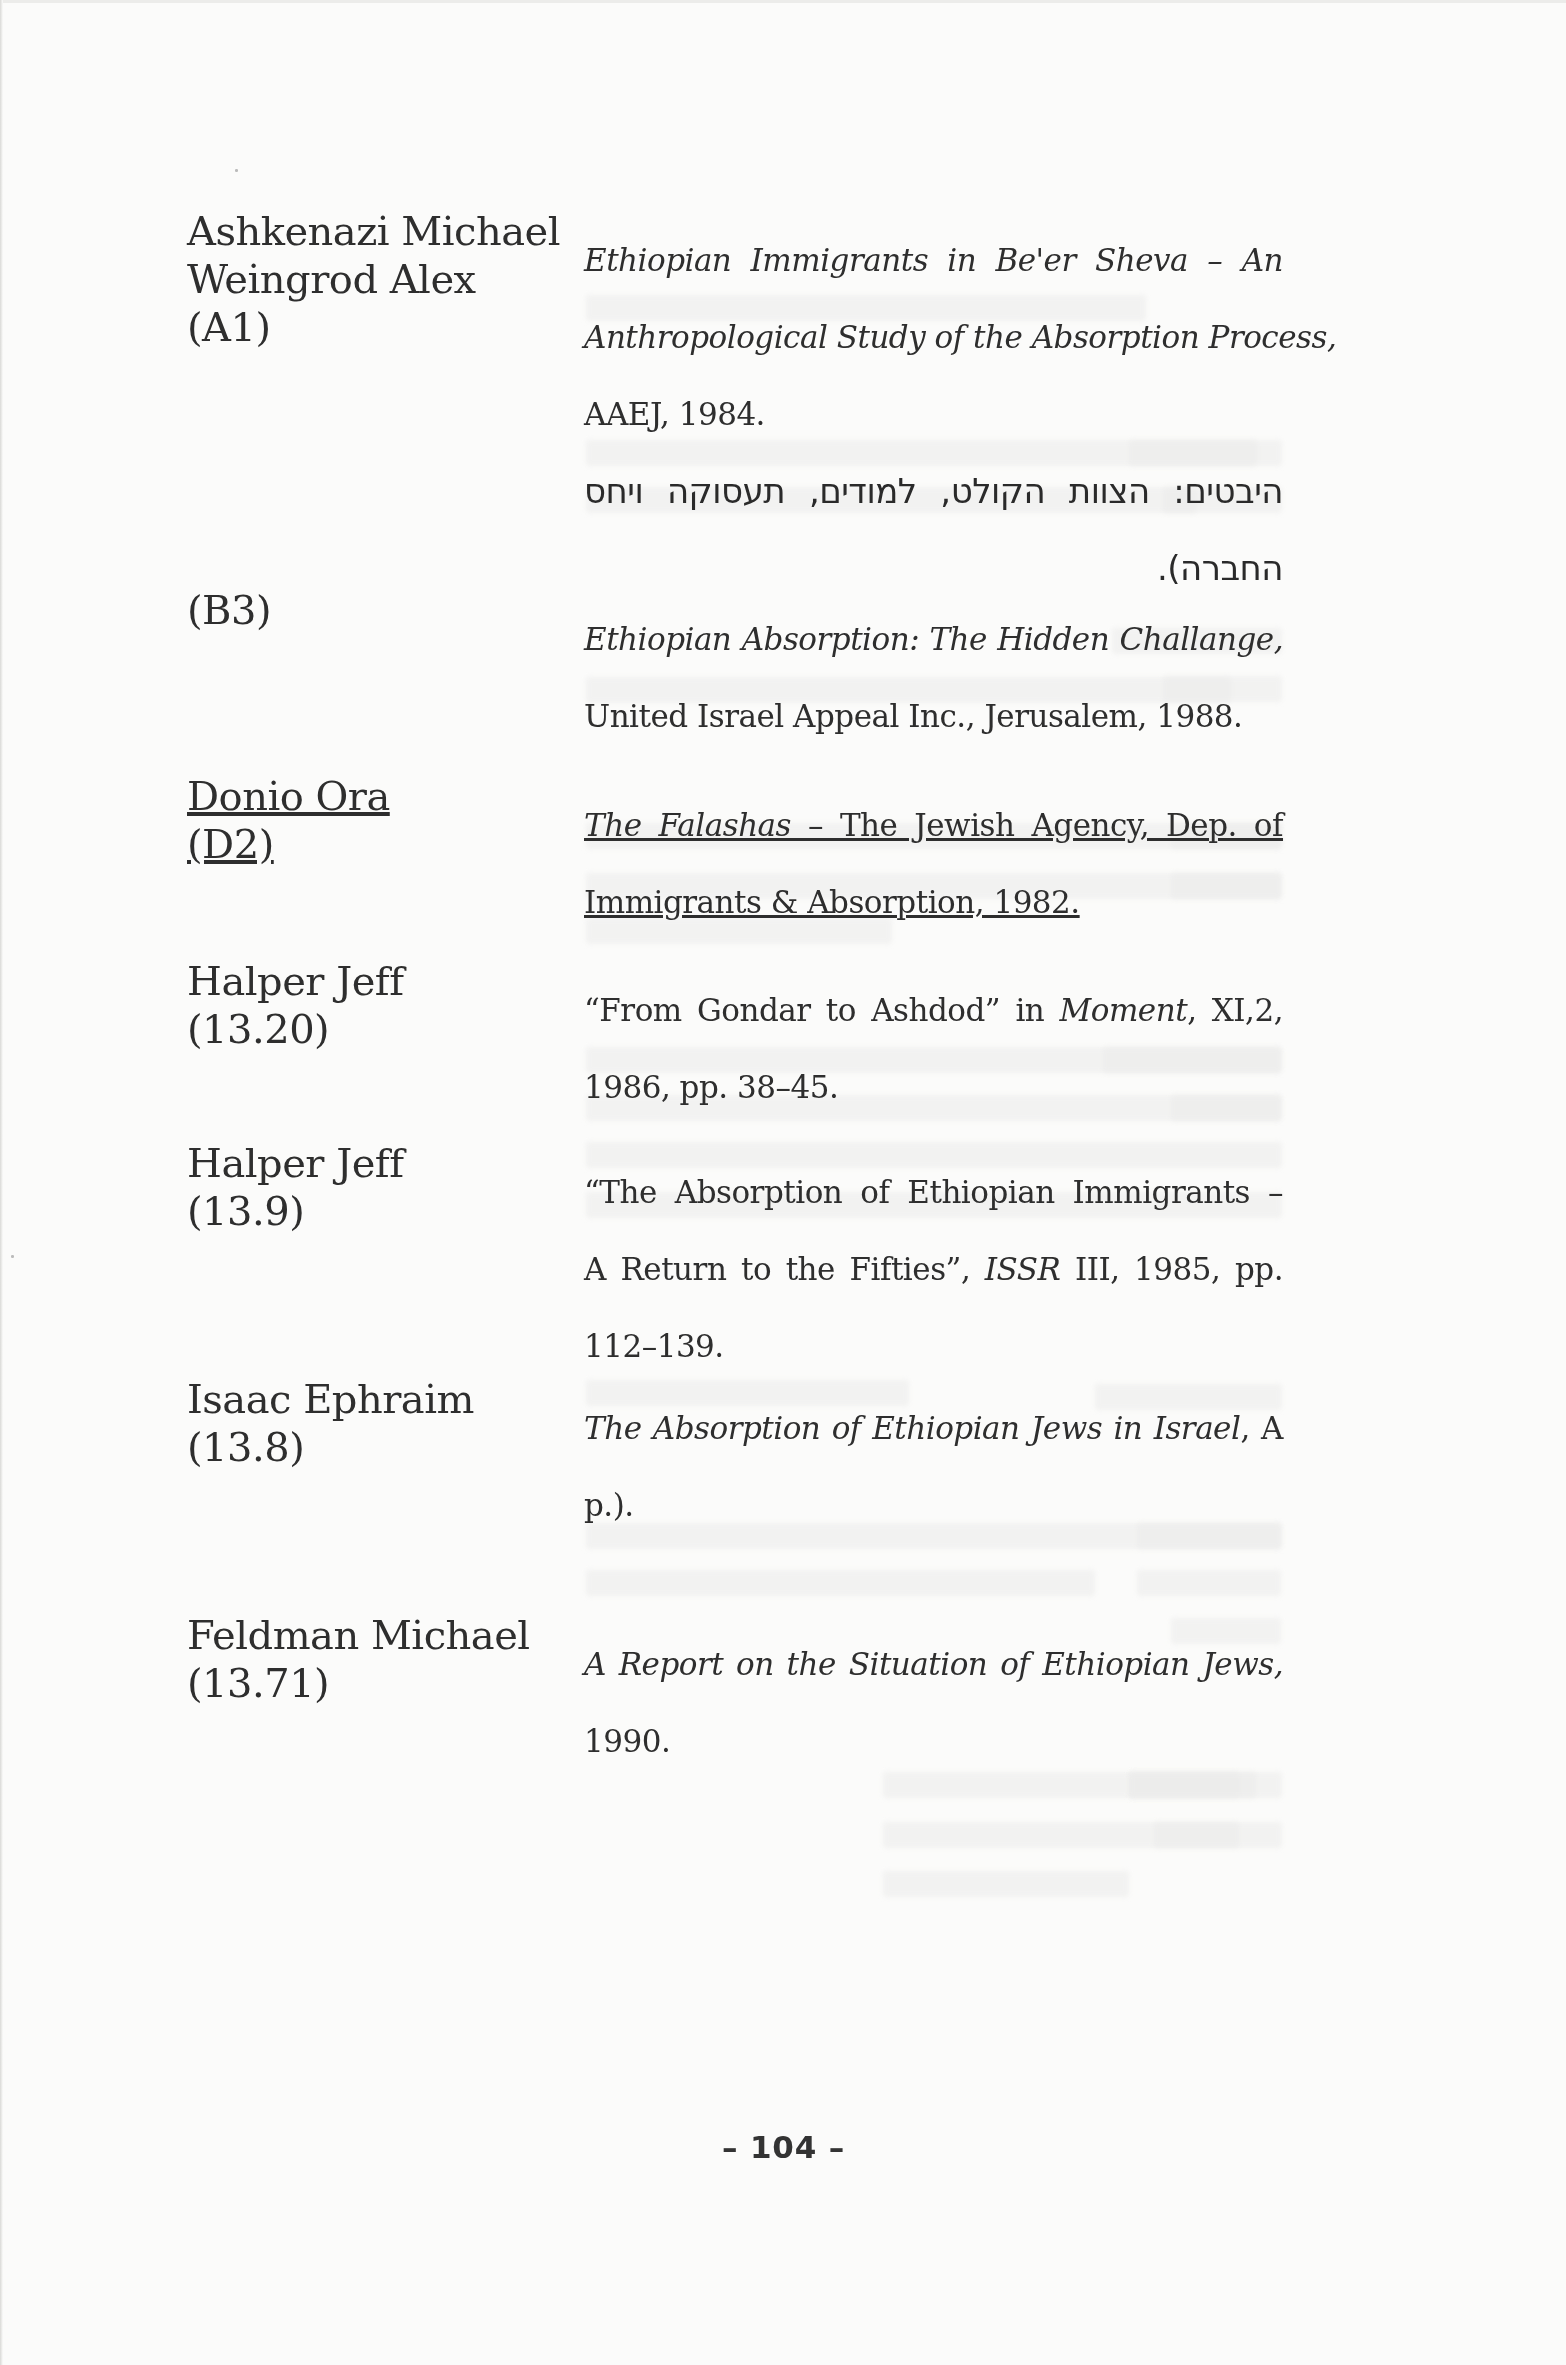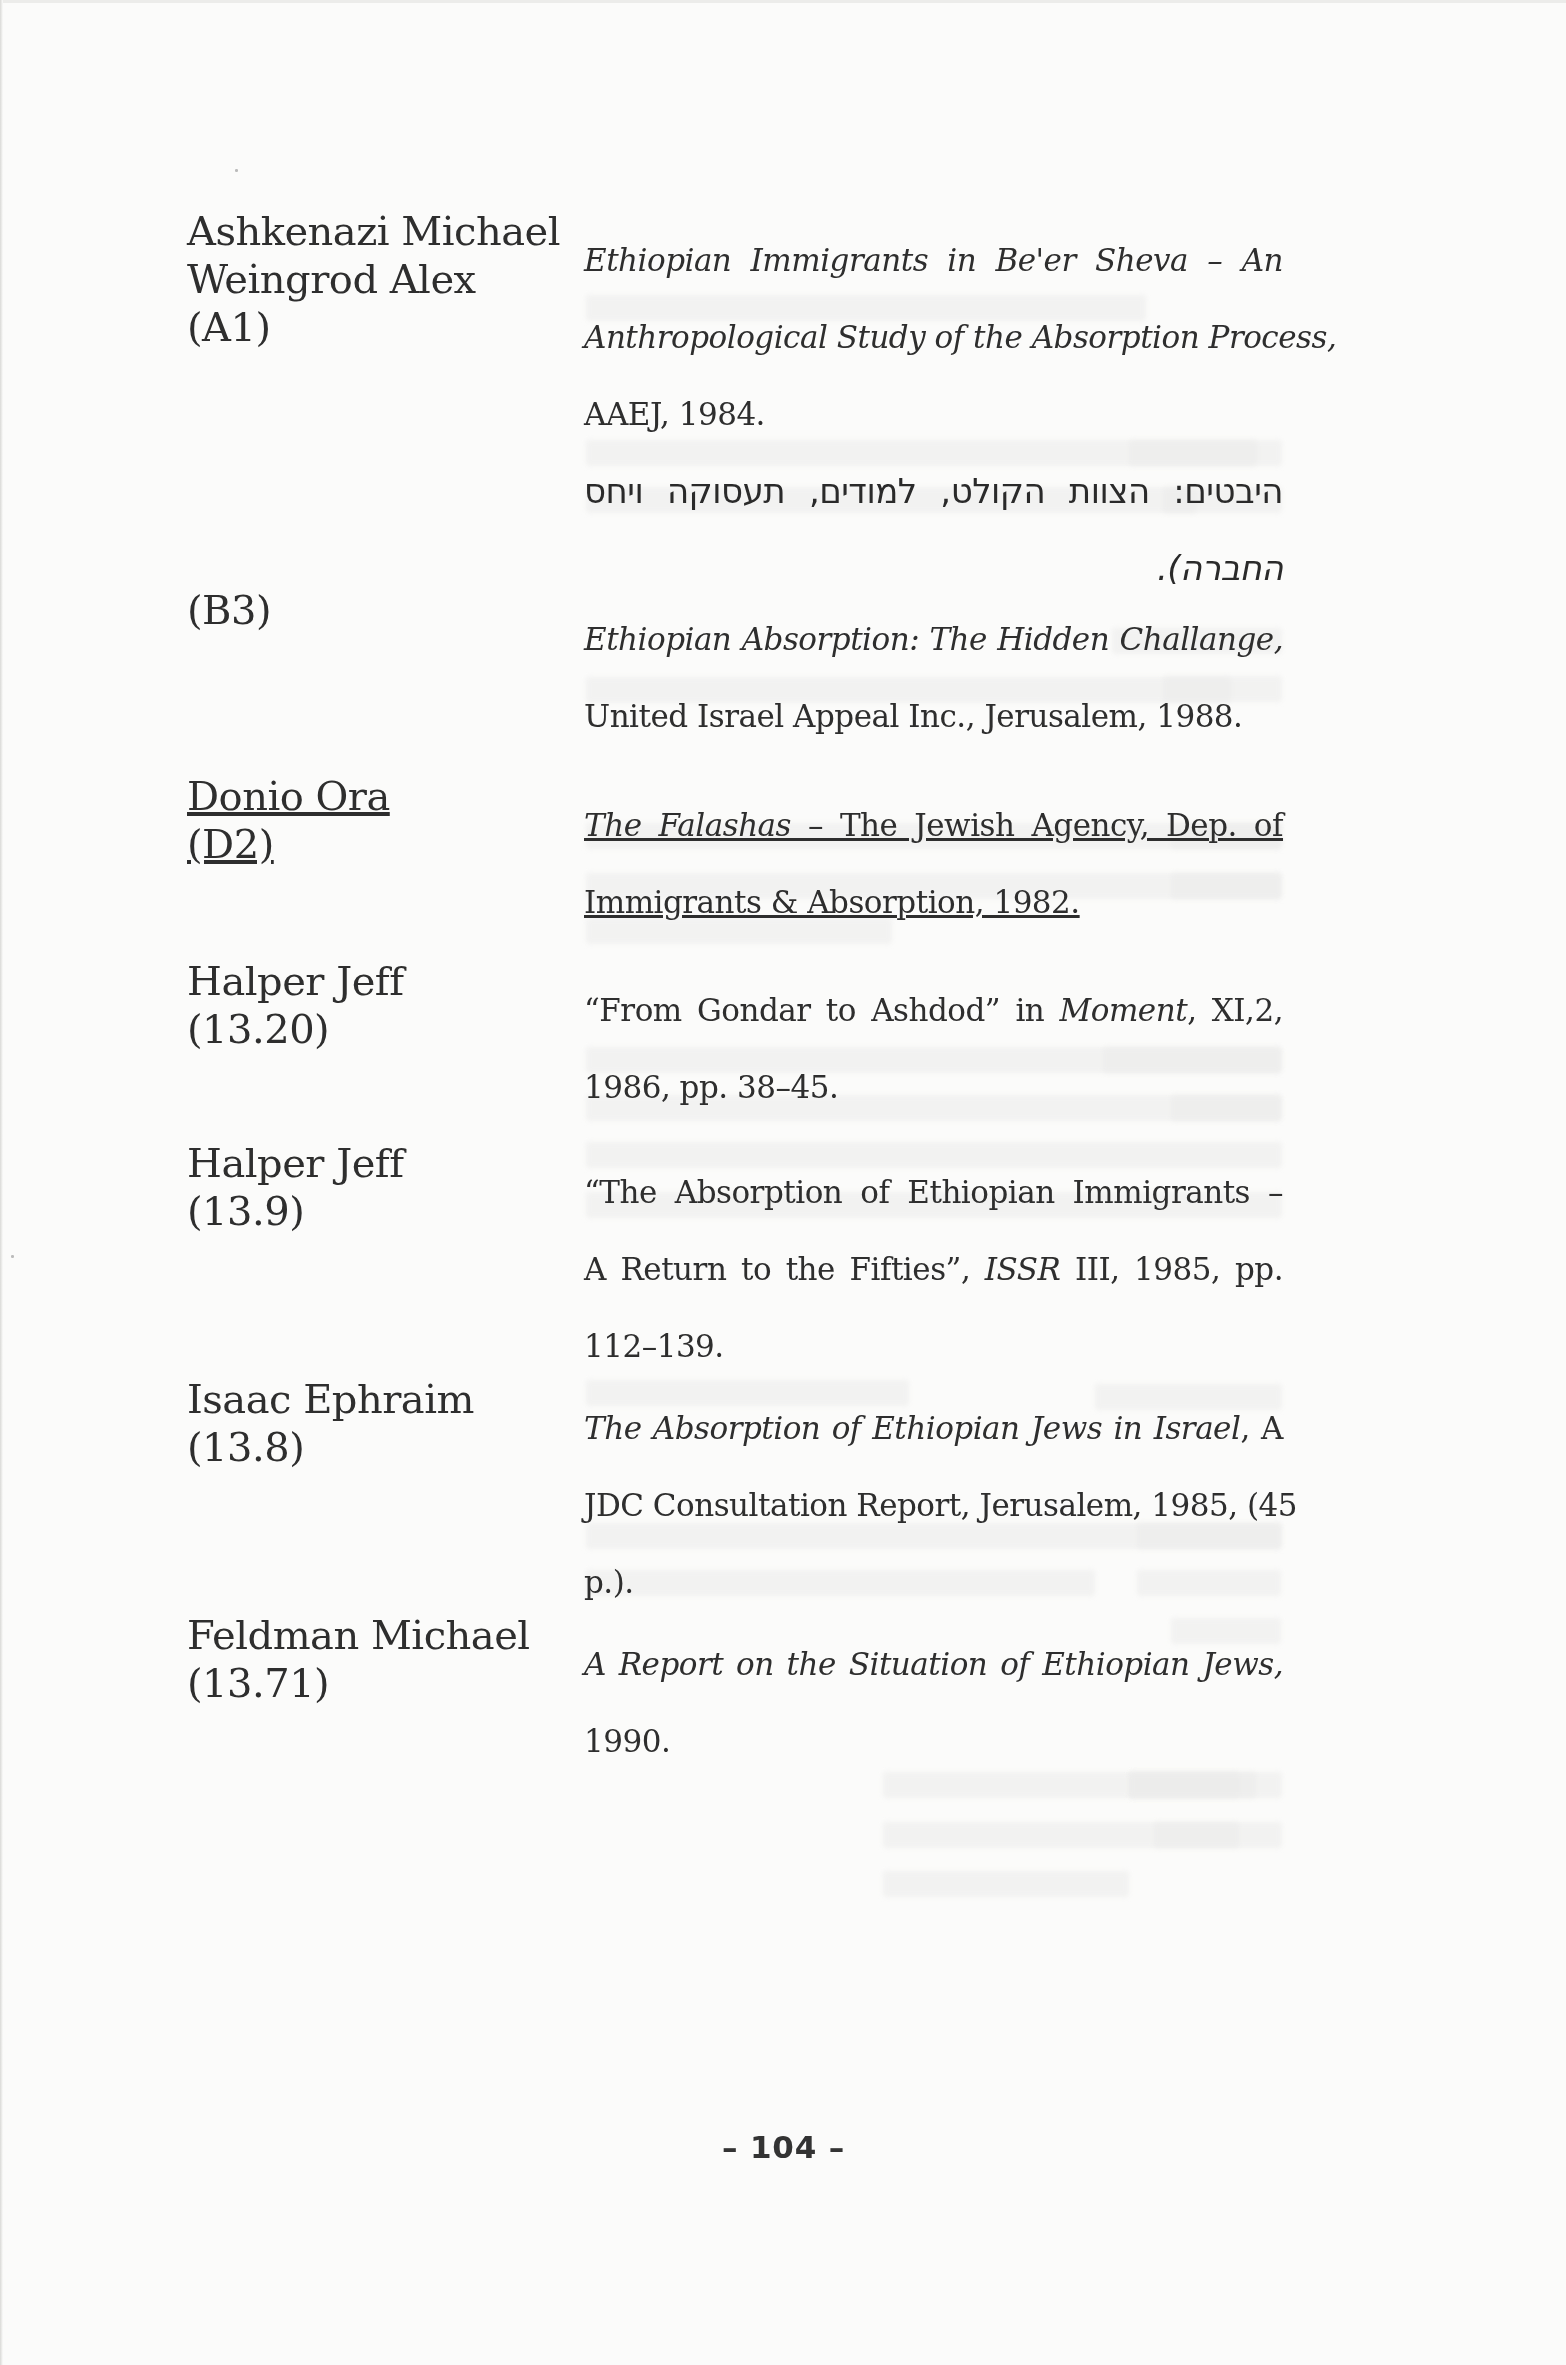--- a/index.html
+++ b/index.html
@@ -81,21 +81,21 @@
       line-height: 48px;
       margin-top: 8.5px;
       color: #2a2a2a;
     }
     .hebrew .line {
       display: block;
       text-align: justify;
       text-align-last: justify;
       white-space: nowrap;
     }
-    .hebrew .line.last { text-align-last: right; font-style: italic; }
+    .hebrew .line.last { text-align-last: right; }
     .page-number {
       position: absolute;
       top: 2129px;
       left: 0;
       width: 1567px;
       text-align: center;
       font-family: "DejaVu Sans", "Liberation Sans", sans-serif;
       font-weight: bold;
       font-size: 31px;
       color: #333;
@@ -215,21 +215,20 @@
     </div>
   </section>
 
   <section class="entry" style="top:1168px;">
     <div class="author-col">
       <div>Isaac Ephraim</div>
       <div>(13.8)</div>
     </div>
     <div class="citation-col">
       <span class="line"><span class="it">The Absorption of Ethiopian Jews in Israel</span><span>, A</span></span>
-      <span class="line">JDC Consultation Report, Jerusalem, 1985, (45</span>
       <span class="line last">p.).</span>
     </div>
   </section>
 
   <section class="entry" style="top:1404px;">
     <div class="author-col">
       <div>Feldman Michael</div>
       <div>(13.71)</div>
     </div>
     <div class="citation-col">

